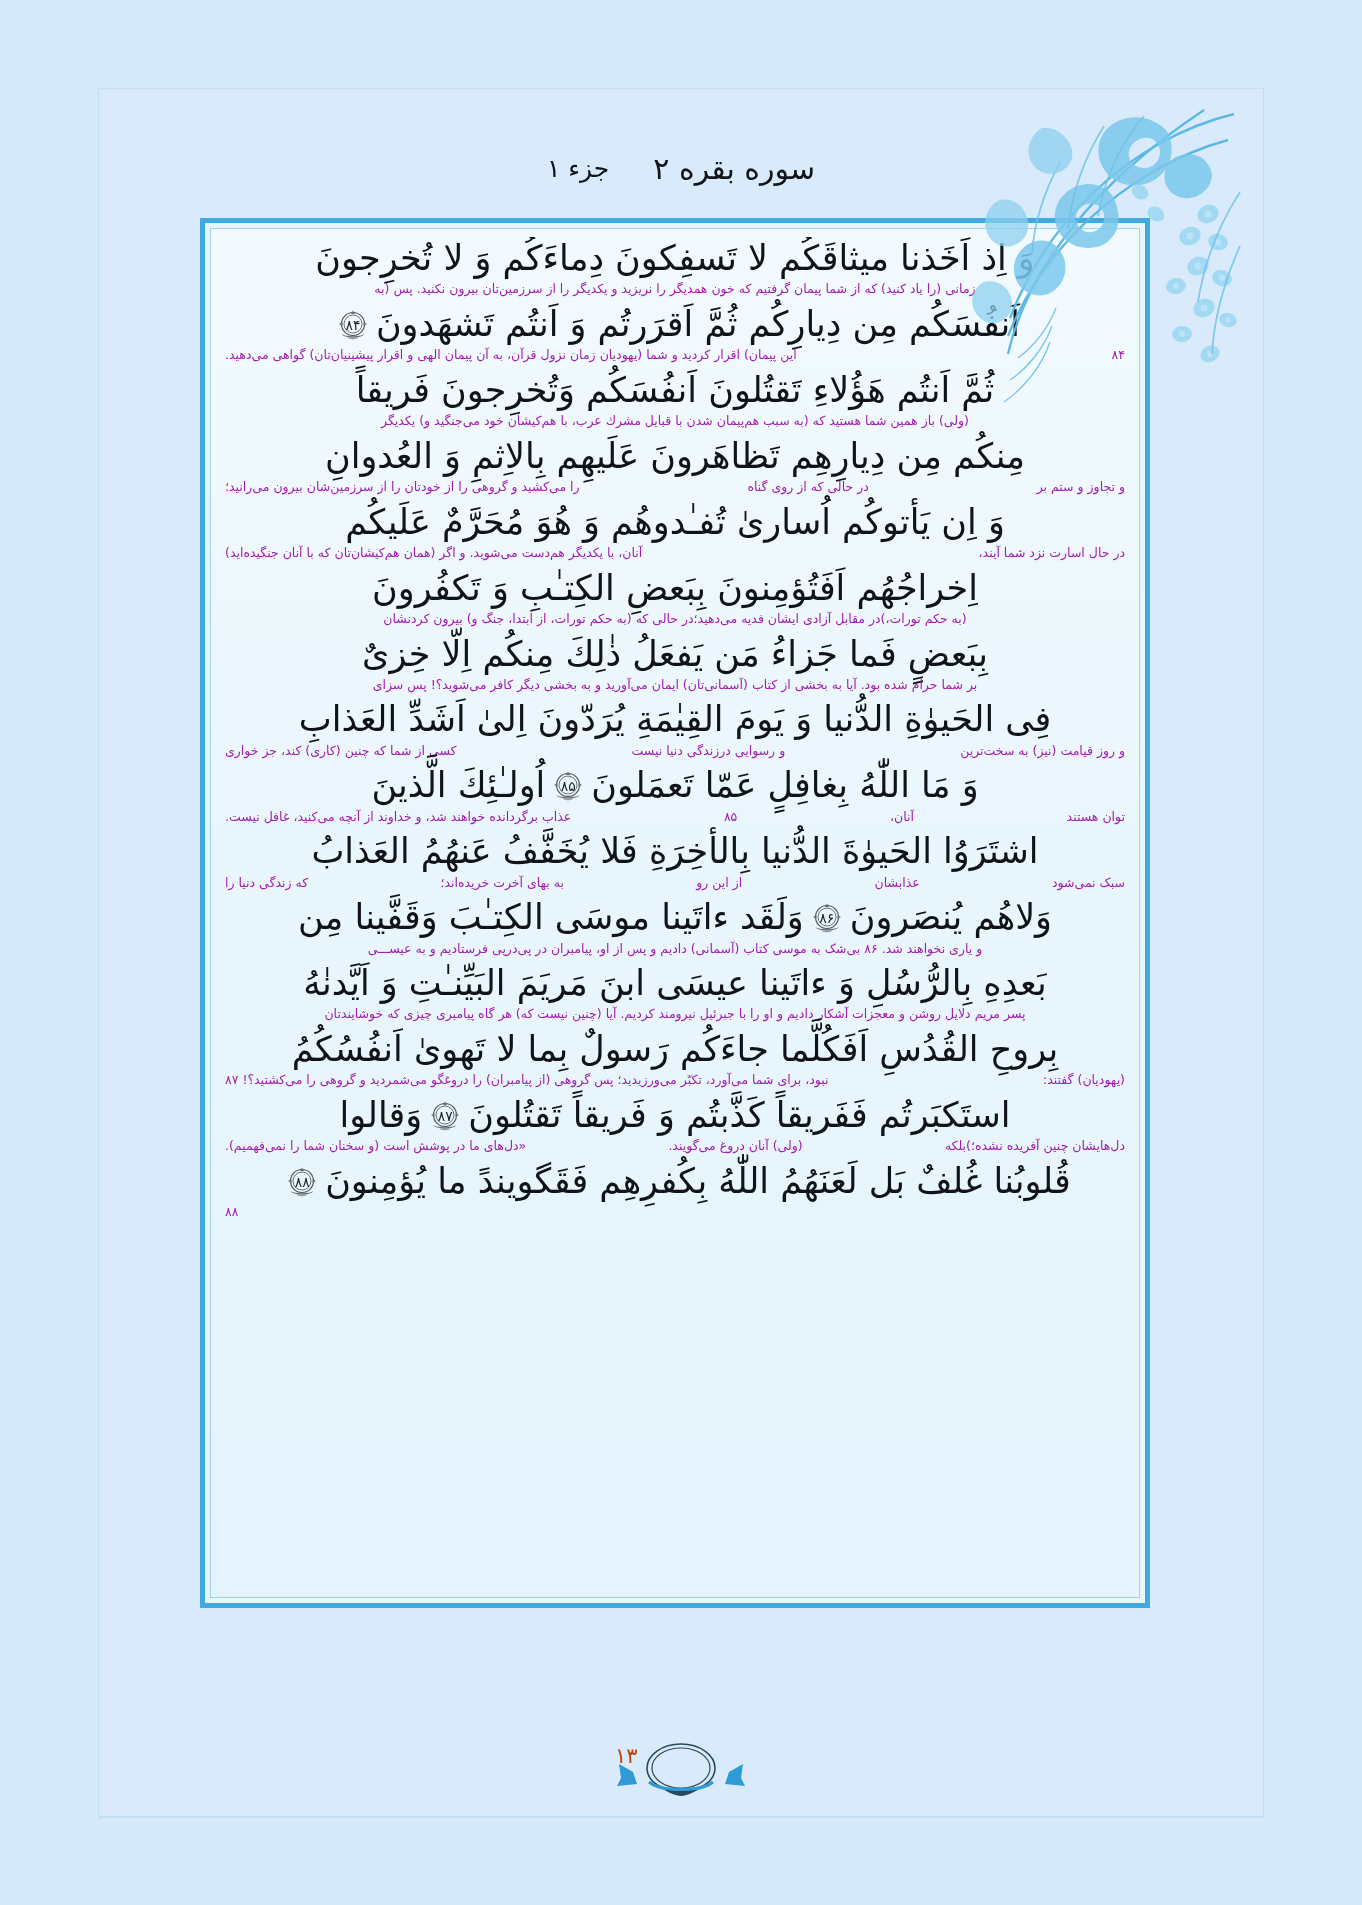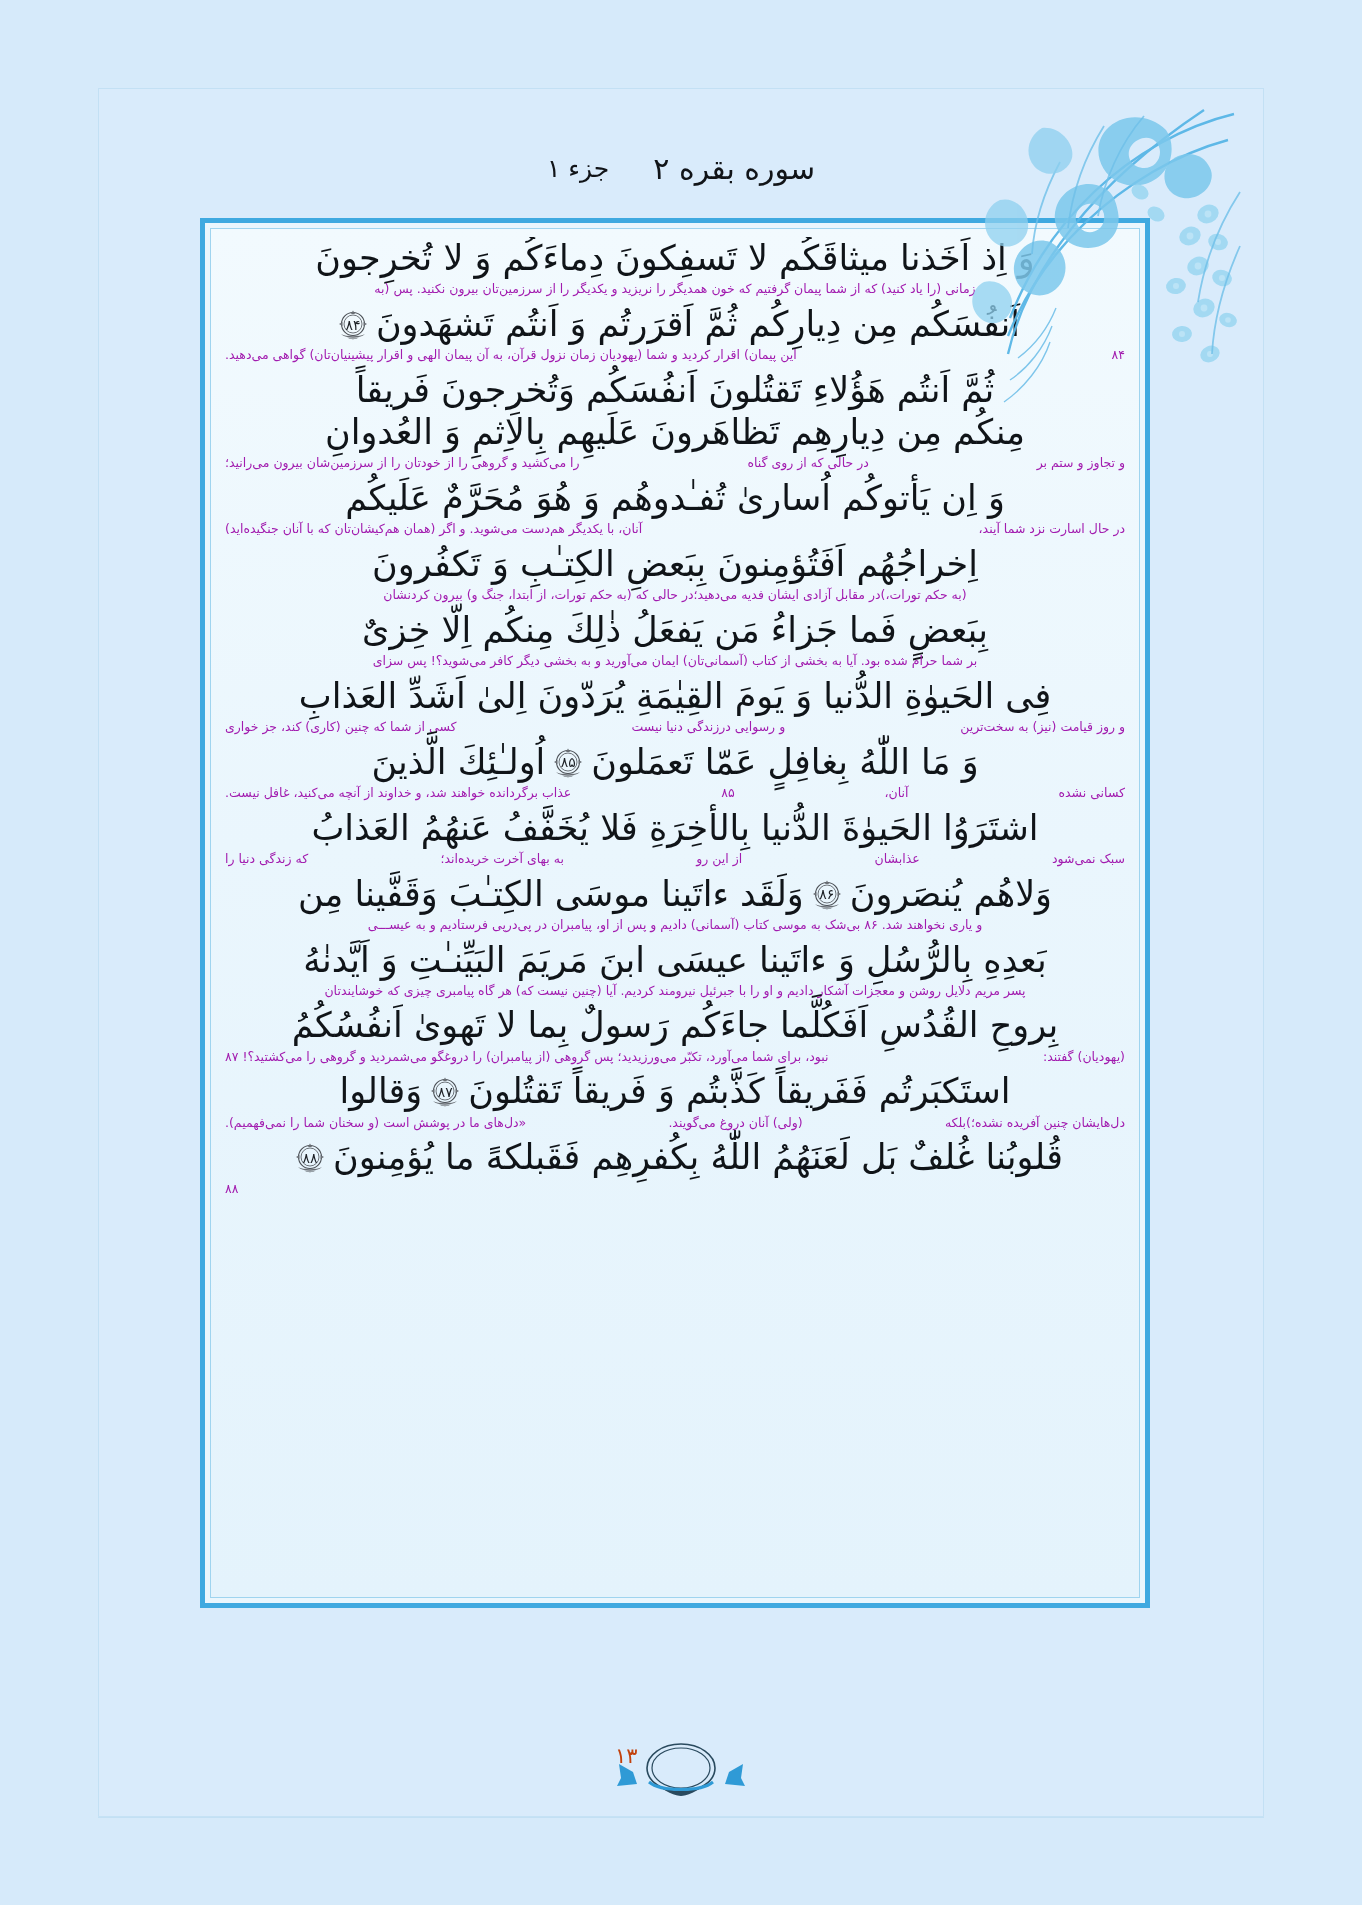--- a/index.html
+++ b/index.html
@@ -235,20 +235,21 @@
             <path d="M3 16 L6.5 14 L6.5 18 Z" fill="#6a6f75"></path>
             <path d="M31 16 L27.5 14 L27.5 18 Z" fill="#6a6f75"></path>
             <path d="M5 26 C10 31 24 31 29 26 C24 29 10 29 5 26 Z" fill="#6a6f75"></path>
             <path d="M11 29 C14 32 20 32 23 29 C20 31 14 31 11 29 Z" fill="#4a4f55"></path>
           </svg><span>۸۴</span></span></p>
       <div class="trans-line">
         <span class="trans-seg">این پیمان) اقرار کردید و شما (یهودیان زمان نزول  قرآن، به آن پیمان الهی و اقرار پیشینیان‌تان) گواهی می‌دهید.</span>
         <span class="trans-seg">۸۴</span>
       </div>
       <p class="ayah-line"><span>ثُمَّ اَنتُم هَؤُلاءِ تَقتُلونَ اَنفُسَكُم وَتُخرِجونَ فَريقاً</span></p>
+      <div class="trans-line solo"><span class="trans-seg">(ولی) باز همین شما هستید که (به سبب هم‌پیمان شدن با قبایل مشرك عرب، با هم‌کیشان خود می‌جنگید و) یکدیگر</span></div>
       <p class="ayah-line"><span>مِنكُم مِن دِيارِهِم تَظاهَرونَ عَلَيهِم بِالاِثمِ وَ العُدوانِ</span></p>
       <div class="trans-line">
         <span class="trans-seg">را می‌کشید و گروهی را از خودتان را از سرزمین‌شان بیرون می‌رانید؛</span>
         <span class="trans-seg">در حالی که از روی گناه</span>
         <span class="trans-seg">و تجاوز و ستم بر</span>
       </div>
       <p class="ayah-line"><span>وَ اِن يَأتوكُم اُسارىٰ تُفـٰدوهُم وَ هُوَ مُحَرَّمٌ عَلَيكُم</span></p>
       <div class="trans-line">
         <span class="trans-seg">آنان، با یکدیگر هم‌دست می‌شوید. و اگر (همان هم‌کیشان‌تان که با آنان جنگیده‌اید)</span>
         <span class="trans-seg">در حال اسارت نزد شما آیند،</span>
@@ -269,21 +270,21 @@
             <path d="M17 2.5 L19 6 L15 6 Z" fill="#6a6f75"></path>
             <path d="M3 16 L6.5 14 L6.5 18 Z" fill="#6a6f75"></path>
             <path d="M31 16 L27.5 14 L27.5 18 Z" fill="#6a6f75"></path>
             <path d="M5 26 C10 31 24 31 29 26 C24 29 10 29 5 26 Z" fill="#6a6f75"></path>
             <path d="M11 29 C14 32 20 32 23 29 C20 31 14 31 11 29 Z" fill="#4a4f55"></path>
           </svg><span>۸۵</span></span><span>اُولـٰئِكَ الَّذينَ</span></p>
       <div class="trans-line">
         <span class="trans-seg">عذاب برگردانده خواهند شد، و خداوند از آنچه می‌کنید، غافل نیست.</span>
         <span class="trans-seg">۸۵</span>
         <span class="trans-seg">آنان،</span>
-        <span class="trans-seg">کسانی نشده</span>
+        <span class="trans-seg">توان هستند</span>
       </div>
       <p class="ayah-line"><span>اشتَرَوُا الحَيوٰةَ الدُّنيا بِالأخِرَةِ فَلا يُخَفَّفُ عَنهُمُ العَذابُ</span></p>
       <div class="trans-line">
         <span class="trans-seg">که زندگی دنیا را</span>
         <span class="trans-seg">به بهای آخرت خریده‌اند؛</span>
         <span class="trans-seg">از این رو</span>
         <span class="trans-seg">عذابشان</span>
         <span class="trans-seg">سبک نمی‌شود</span>
       </div>
       <p class="ayah-line"><span>وَلاهُم يُنصَرونَ</span><span class="ayah-mark"><svg viewBox="0 0 34 34" xmlns="http://www.w3.org/2000/svg">
@@ -310,21 +311,21 @@
             <path d="M3 16 L6.5 14 L6.5 18 Z" fill="#6a6f75"></path>
             <path d="M31 16 L27.5 14 L27.5 18 Z" fill="#6a6f75"></path>
             <path d="M5 26 C10 31 24 31 29 26 C24 29 10 29 5 26 Z" fill="#6a6f75"></path>
             <path d="M11 29 C14 32 20 32 23 29 C20 31 14 31 11 29 Z" fill="#4a4f55"></path>
           </svg><span>۸۷</span></span><span>وَقالوا</span></p>
       <div class="trans-line">
         <span class="trans-seg">«دل‌های ما در پوشش است (و سخنان شما را نمی‌فهمیم).</span>
         <span class="trans-seg">(ولی) آنان دروغ می‌گویند.</span>
         <span class="trans-seg">دل‌هایشان چنین آفریده نشده؛)بلکه</span>
       </div>
-      <p class="ayah-line"><span>قُلوبُنا غُلفٌ بَل لَعَنَهُمُ اللّٰهُ بِكُفرِهِم فَقَبلکهً ما يُؤمِنونَ</span><span class="ayah-mark"><svg viewBox="0 0 34 34" xmlns="http://www.w3.org/2000/svg">
+      <p class="ayah-line"><span>قُلوبُنا غُلفٌ بَل لَعَنَهُمُ اللّٰهُ بِكُفرِهِم فَقَگویندً ما يُؤمِنونَ</span><span class="ayah-mark"><svg viewBox="0 0 34 34" xmlns="http://www.w3.org/2000/svg">
             <circle cx="17" cy="16" r="11.5" fill="none" stroke="#4a4f55" stroke-width="1.1"></circle>
             <circle cx="17" cy="16" r="9" fill="none" stroke="#4a4f55" stroke-width="0.8"></circle>
             <path d="M17 2.5 L19 6 L15 6 Z" fill="#6a6f75"></path>
             <path d="M3 16 L6.5 14 L6.5 18 Z" fill="#6a6f75"></path>
             <path d="M31 16 L27.5 14 L27.5 18 Z" fill="#6a6f75"></path>
             <path d="M5 26 C10 31 24 31 29 26 C24 29 10 29 5 26 Z" fill="#6a6f75"></path>
             <path d="M11 29 C14 32 20 32 23 29 C20 31 14 31 11 29 Z" fill="#4a4f55"></path>
           </svg><span>۸۸</span></span></p>
       <div class="trans-line">
         <span class="trans-seg">۸۸</span>

